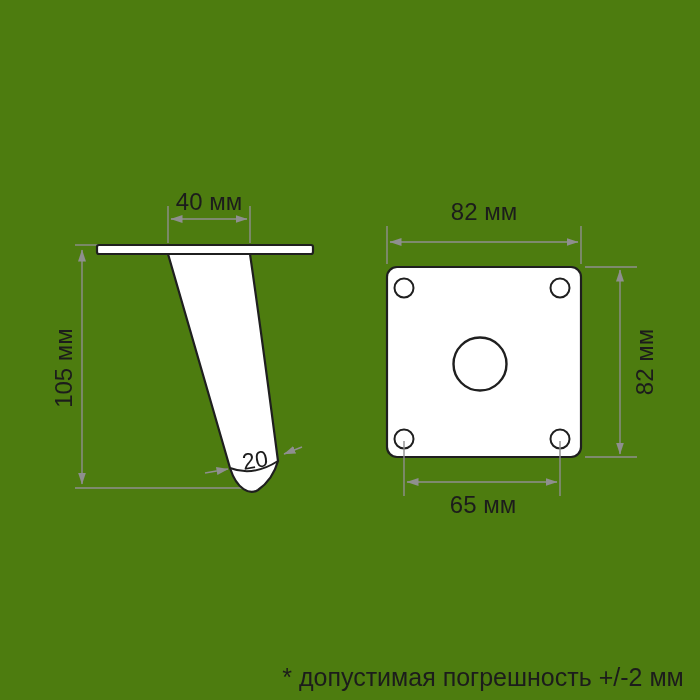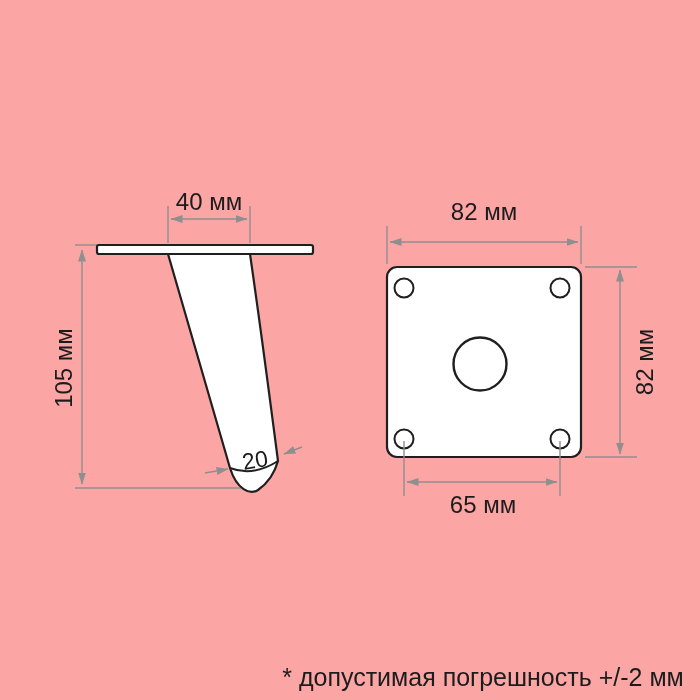--- a/index.html
+++ b/index.html
@@ -1,19 +1,19 @@
 <!DOCTYPE html>
 <html><head>
 <meta charset="utf-8">
 <style>
   html, body { margin: 0; padding: 0; background: #ffffff; }
   .canvas {
     position: relative;
     width: 700px; height: 700px;
-    background: #fca5a5;
+    background: #4d7c0f;
     overflow: hidden;
   }
   svg { display: block; }
   text {
     font-family: "Liberation Sans", "DejaVu Sans", sans-serif;
   }
   .dim-label { font-size: 24px; }
   .foot-label { font-size: 23px; }
   .footnote { font-size: 25px; }
 </style>

